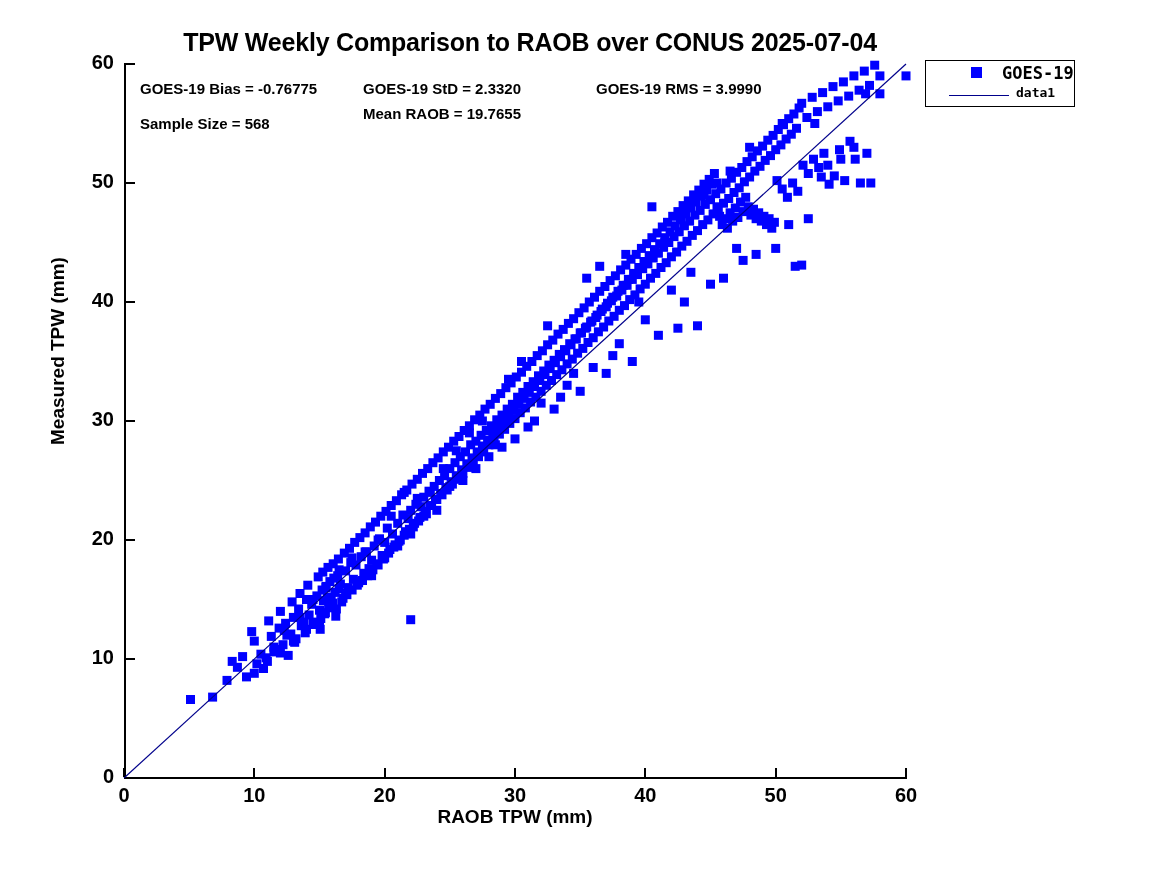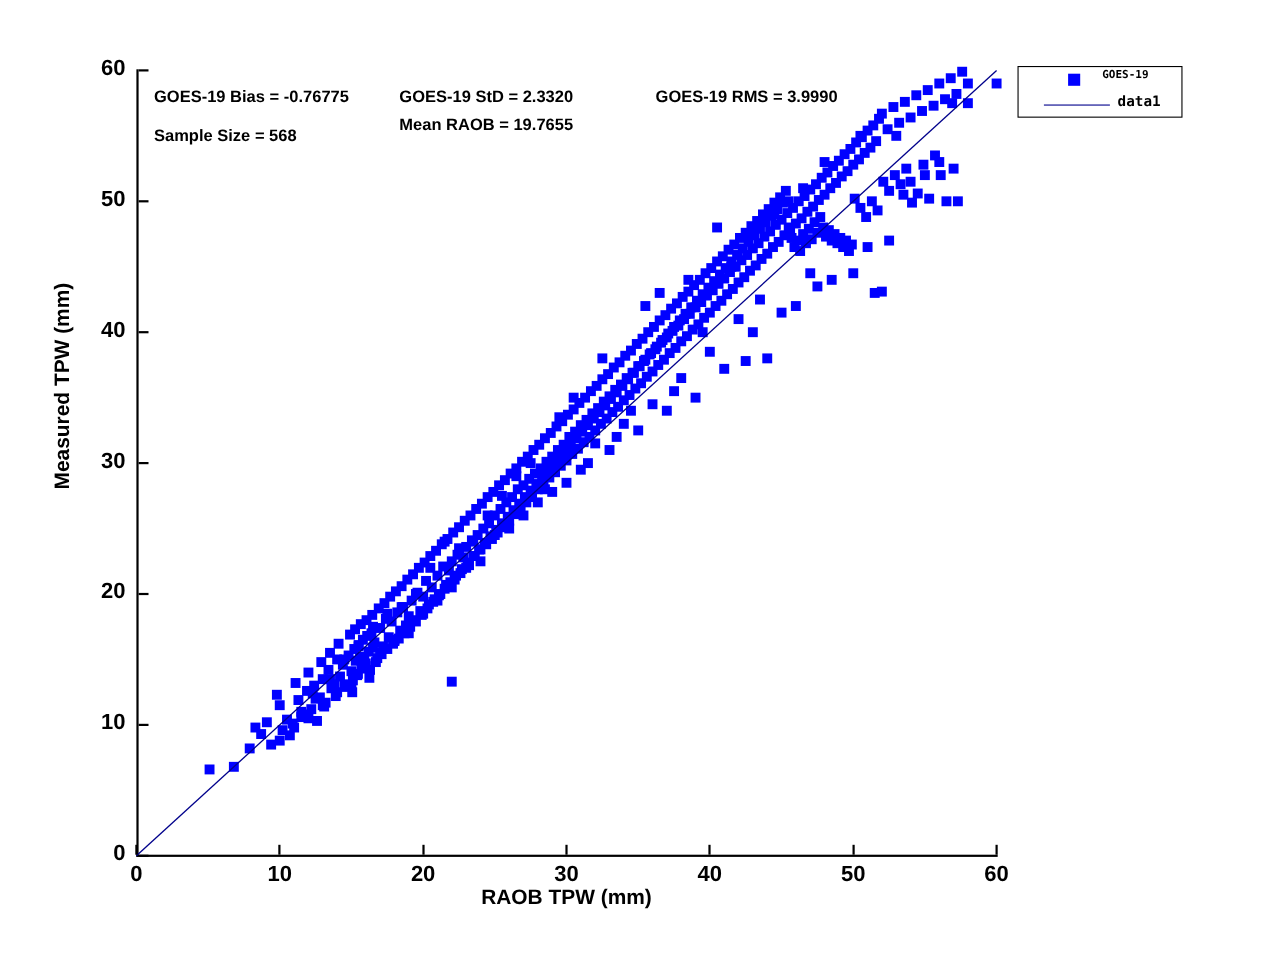--- a/index.html
+++ b/index.html
@@ -55,36 +55,37 @@
     border:1px solid #000; background:#fff;
   }
   .legend-row{position:relative;height:22px;}
   #legend-marker{
     position:absolute; left:45px; top:6px; width:11px; height:11px; background:#0000ff;
   }
   #legend-line{
     position:absolute; left:23px; top:12px; width:60px; height:1px; background:#00008b;
   }
   #legend-label-goes{
-    position:absolute; left:76px; top:2px; font-size:10px; font-weight:bold;
+    position:absolute; left:76px; top:2px; font-size:17px; font-weight:bold;
     font-family:"DejaVu Sans Mono",monospace;
   }
   #legend-label-data{
     position:absolute; left:90px; top:2px; font-size:13px; font-weight:bold;
     font-family:"DejaVu Sans Mono",monospace;
   }
 
   
   #svg-layer{position:absolute;left:0;top:0;width:1167px;height:875px;}
 </style>
 </head>
 <body>
 
 <div id="root">
 
+  <div id="chart-title">TPW Weekly Comparison to RAOB over CONUS 2025-07-04</div>
 
   <div class="stat" id="stat-bias">GOES-19 Bias = -0.76775</div>
   <div class="stat" id="stat-std">GOES-19 StD = 2.3320</div>
   <div class="stat" id="stat-rms">GOES-19 RMS = 3.9990</div>
   <div class="stat" id="stat-n">Sample Size = 568</div>
   <div class="stat" id="stat-mean">Mean RAOB = 19.7655</div>
 
   <div id="spine-left"></div>
   <div id="spine-bottom"></div>
 

